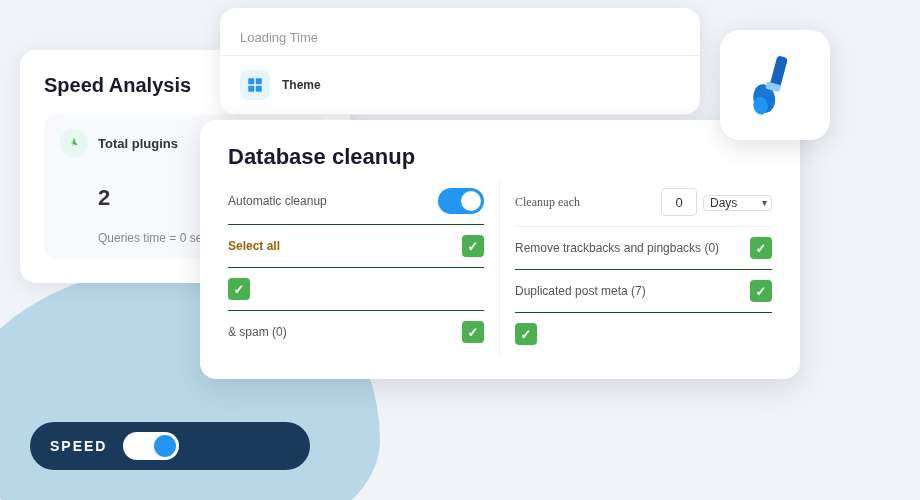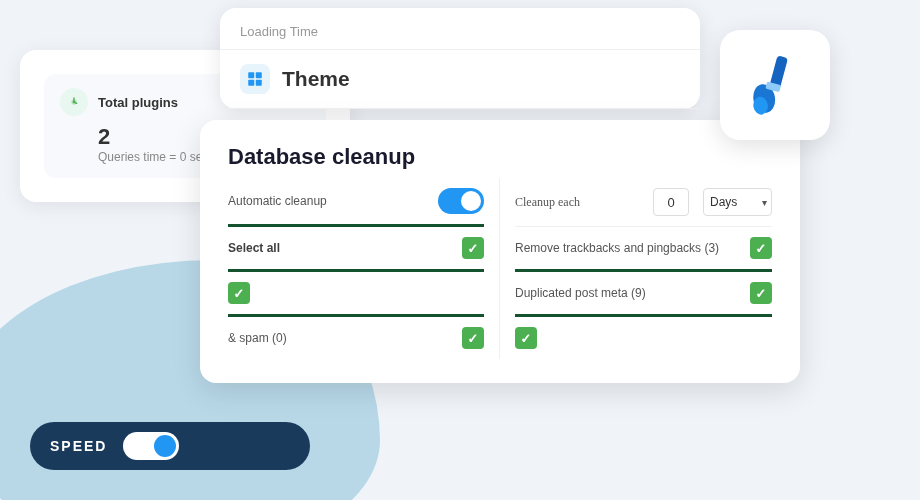--- a/index.html
+++ b/index.html
@@ -41,20 +41,21 @@
       font-weight: 700;
       color: #1a1a2e;
       margin-bottom: 18px;
     }
     .plugin-card {
       background: #f7f9fc;
       border-radius: 12px;
       padding: 14px 16px;
       display: flex;
       flex-direction: column;
+      gap: 20px;
     }
     .plugin-header {
       display: flex;
       align-items: center;
       gap: 10px;
       margin-bottom: 8px;
     }
     .plugin-icon {
       width: 28px;
       height: 28px;
@@ -92,21 +93,21 @@
       left: 220px;
       width: 480px;
       background: #fff;
       border-radius: 16px;
       padding: 0;
       box-shadow: 0 4px 20px rgba(0,0,0,0.1);
       z-index: 3;
     }
     .tabs-header {
       display: flex;
-      padding: 16px 20px 0;
+      padding: 22px 20px 0;
       gap: 30px;
       border-bottom: 1px solid #eee;
     }
     .tab-item {
       font-size: 13px;
       padding-bottom: 10px;
       cursor: pointer;
       color: #999;
       position: relative;
     }
@@ -138,21 +139,21 @@
     .theme-icon-box {
       width: 30px;
       height: 30px;
       background: #e8f4fb;
       border-radius: 8px;
       display: flex;
       align-items: center;
       justify-content: center;
     }
     .theme-label {
-      font-size: 21px;
+      font-size: 12px;
       font-weight: 600;
       color: #333;
     }
 
     
     .db-cleanup-card {
       position: absolute;
       top: 120px;
       left: 200px;
       width: 600px;
@@ -167,31 +168,31 @@
       font-weight: 700;
       color: #1a1a2e;
       margin-bottom: 8px;
     }
 
     .row-item {
       display: flex;
       align-items: center;
       justify-content: space-between;
       padding: 10px 0;
-      border-bottom: 3px solid #14532d;
+      border-bottom: 1px solid #14532d;
     }
     .row-item:last-child {
       border-bottom: none;
     }
     .row-label {
       font-size: 12px;
       color: #555;
     }
     .row-label.blue {
-      color: #404040;
+      color: #a16207;
       font-weight: 600;
     }
 
     
     .toggle-switch {
       width: 46px;
       height: 26px;
       background: #2196F3;
       border-radius: 13px;
       position: relative;
@@ -243,30 +244,29 @@
       width: 36px;
       height: 28px;
       border: 1px solid #ddd;
       border-radius: 4px;
       text-align: center;
       font-size: 13px;
       color: #333;
       background: #fff;
     }
     .days-select {
-      height: 28px;
+      height: 16px;
       border: 1px solid #ddd;
       border-radius: 4px;
       font-size: 12px;
       color: #333;
       background: #fff;
       padding: 0 18px 0 6px;
       appearance: none;
       cursor: pointer;
-      margin-left: 8px;
     }
     .select-wrapper {
       position: relative;
       display: inline-block;
     }
     .select-wrapper::after {
       content: '▾';
       position: absolute;
       right: 5px;
       top: 50%;
@@ -344,20 +344,21 @@
     .cols-wrapper {
       display: flex;
     }
   </style>
 </head>
 <body>
 
 <div class="bg-blob"></div>
 
 <div class="speed-analysis-card">
+  <div class="speed-analysis-title">Speed Analysis</div>
   <div class="plugin-card">
     <div class="plugin-header">
       <div class="plugin-icon">
         <svg viewBox="0 0 24 24" fill="none">
           <circle cx="12" cy="12" r="10" fill="#e8f7f0"></circle>
           <path d="M12 6v6l4 2" stroke="#4CAF50" stroke-width="2" stroke-linecap="round"></path>
           <circle cx="12" cy="12" r="4" fill="#4CAF50" opacity="0.3"></circle>
           <circle cx="12" cy="12" r="2" fill="#4CAF50"></circle>
         </svg>
       </div>
@@ -424,26 +425,26 @@
             <select class="days-select">
               <option>Days</option>
               <option>Hours</option>
               <option>Minutes</option>
             </select>
           </div>
         </div>
       </div>
 
       <div class="row-item">
-        <span class="row-label">Remove trackbacks and pingbacks (3)</span>
-        <div class="checkbox-green">✓</div>
-      </div>
-
-      <div class="row-item">
-        <span class="row-label">Duplicated post meta (9)</span>
+        <span class="row-label">Remove trackbacks and pingbacks (0)</span>
+        <div class="checkbox-green">✓</div>
+      </div>
+
+      <div class="row-item">
+        <span class="row-label">Duplicated post meta (7)</span>
         <div class="checkbox-green">✓</div>
       </div>
 
       <div class="row-item">
         <div class="checkbox-green">✓</div>
       </div>
     </div>
   </div>
 </div>
 

